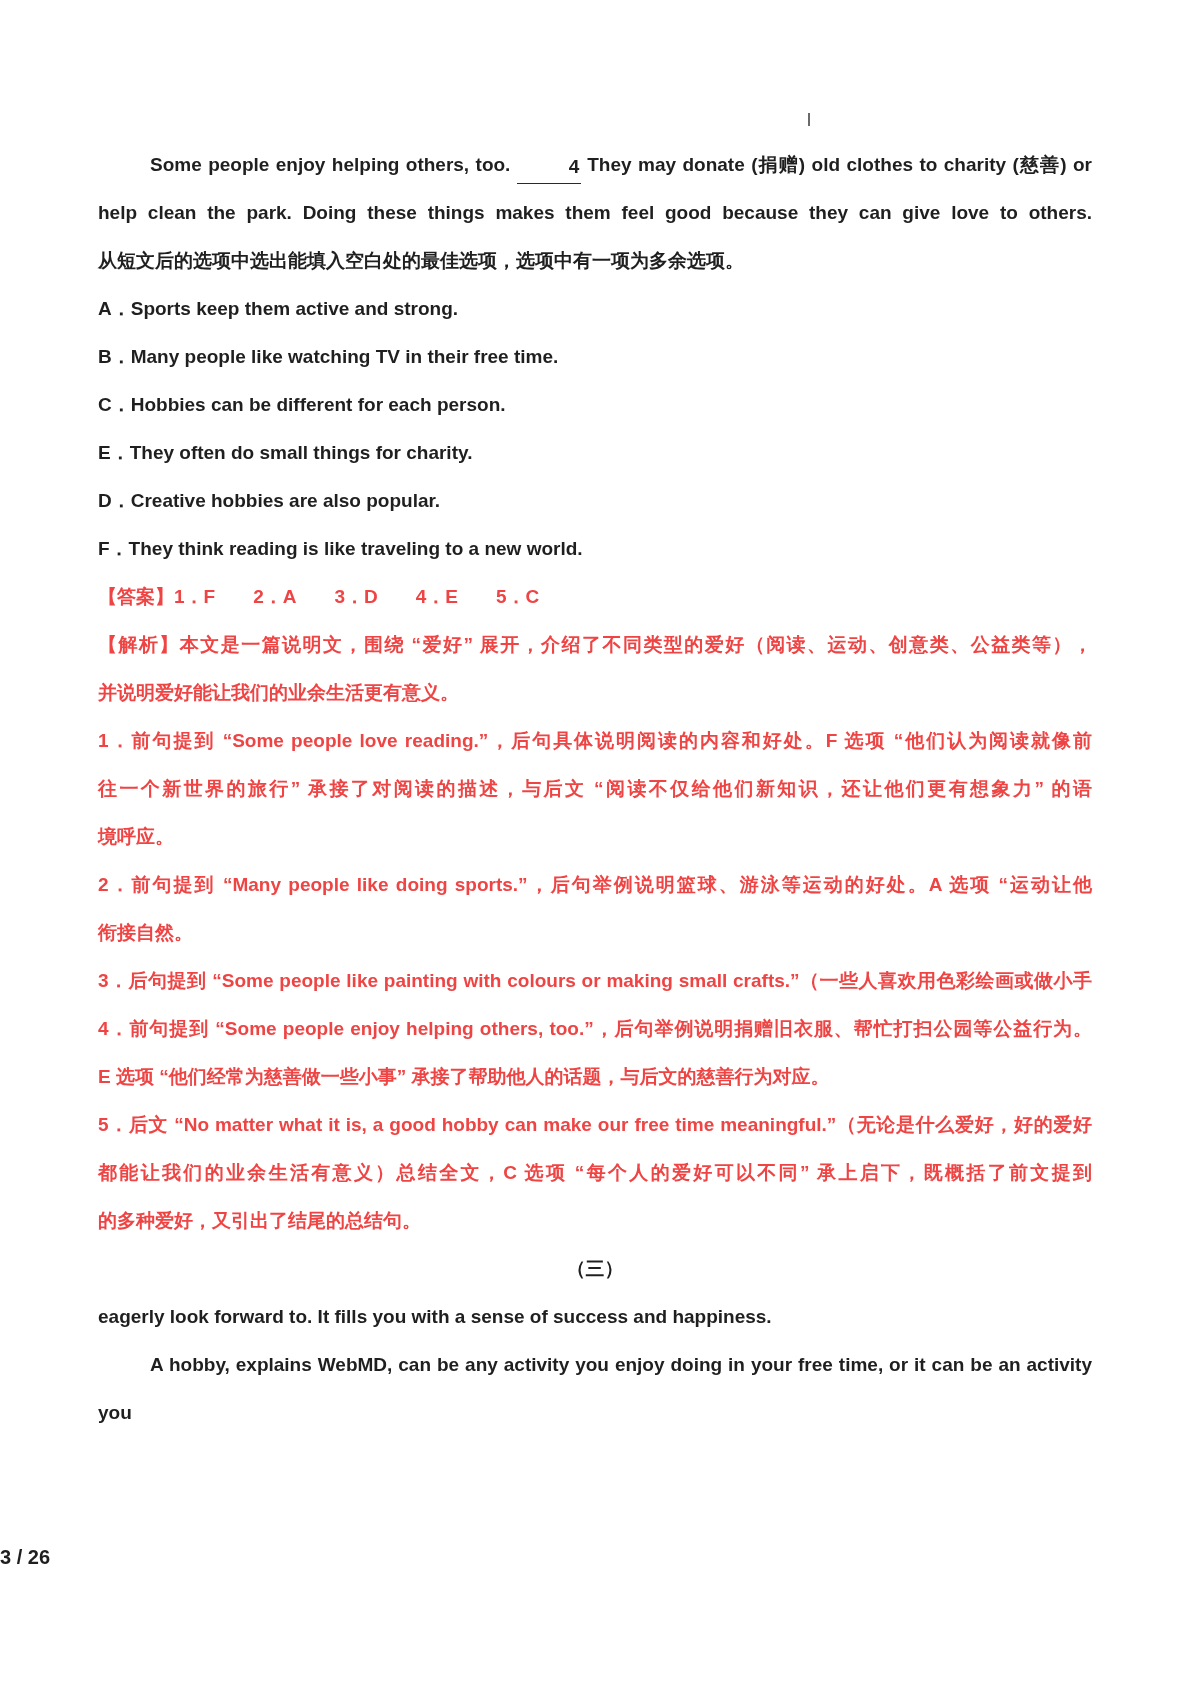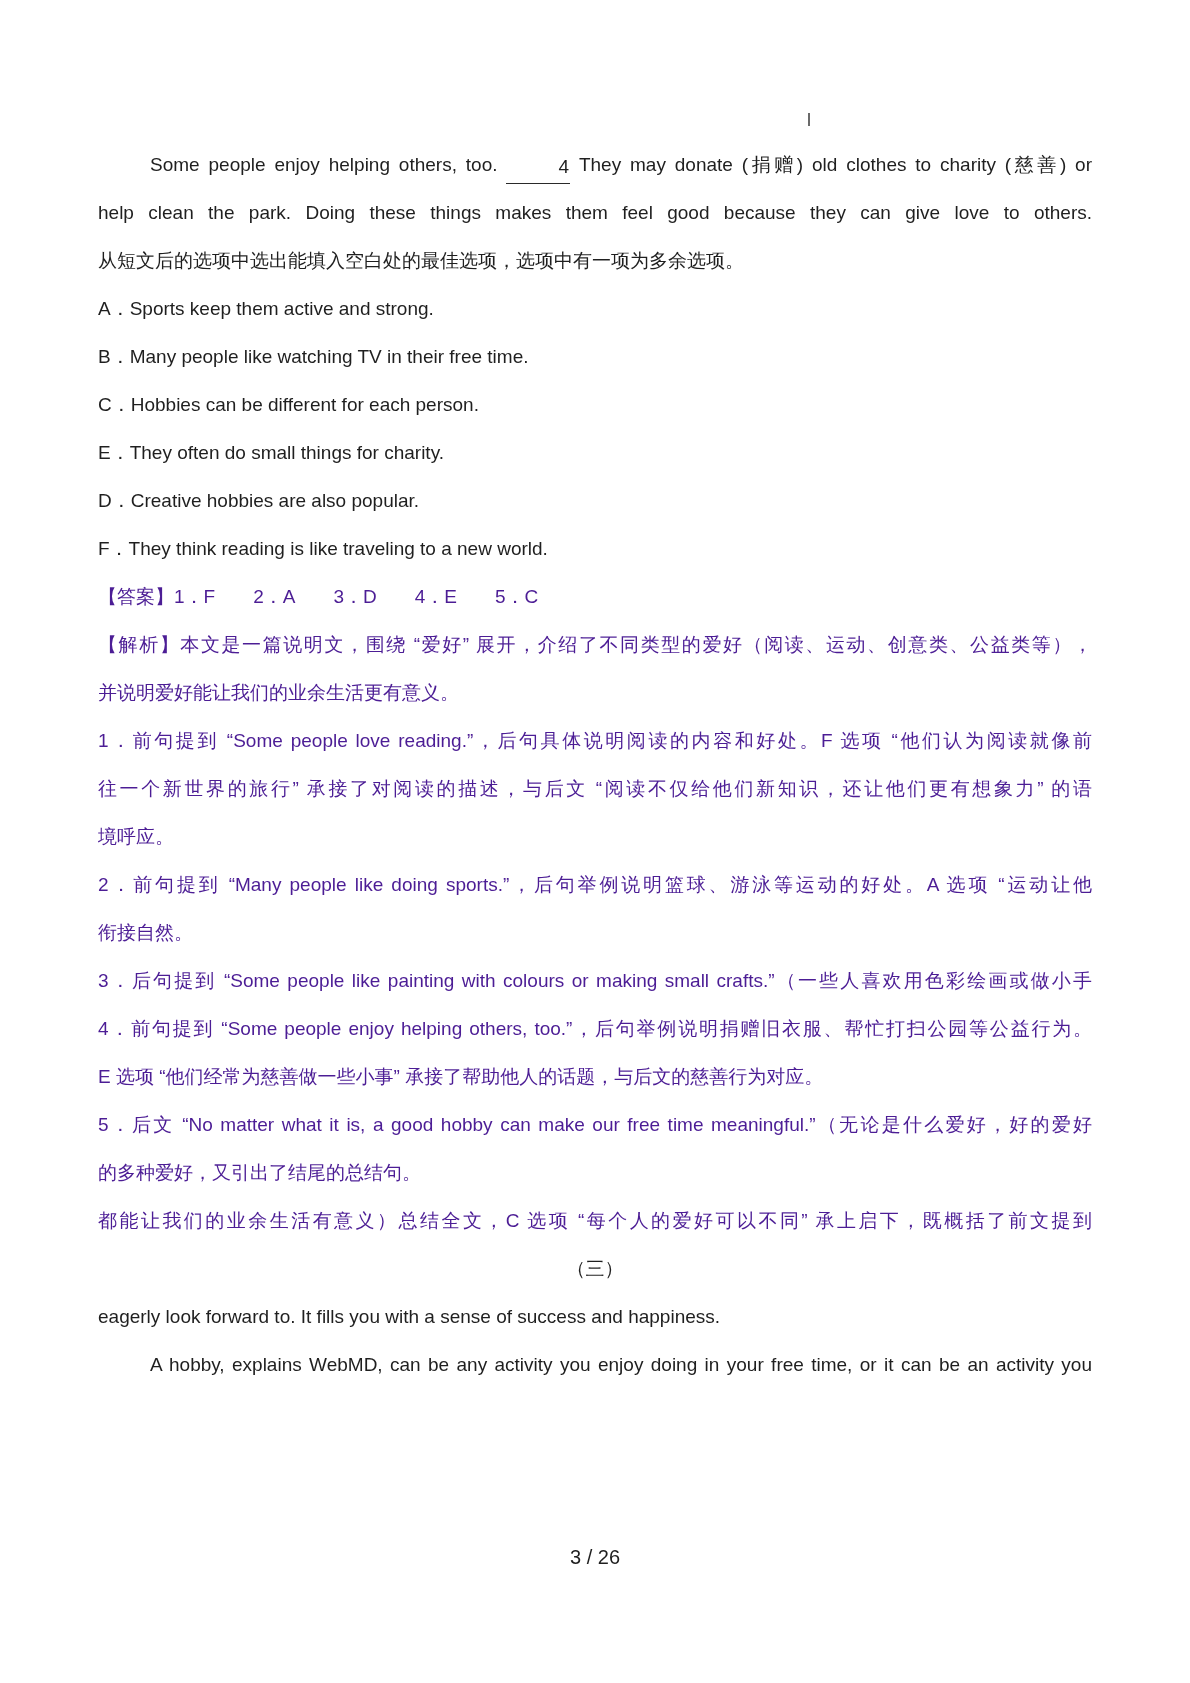--- a/index.html
+++ b/index.html
@@ -2,38 +2,38 @@
 <html><head>
 <meta charset="utf-8">
 <style>
   html,body{margin:0;padding:0;}
   body{
     width:1190px;height:1683px;background:#ffffff;position:relative;
     font-family:"Liberation Sans","DejaVu Sans",sans-serif;
     color:#1f1f1f;
   }
   .content{position:absolute;left:98px;right:98px;top:141px;}
-  .line{height:48px;line-height:48px;font-size:19px;}
+  .line{height:48px;line-height:48px;font-size:19px;font-weight:bold;}
   .jfull{text-align:justify;text-align-last:justify;}
   .ind{text-indent:52px;}
   .ind2{text-indent:56px;}
   .center{text-align:center;text-align-last:center;}
-  .red{color:#4c1d95;}
+  .red{color:#ef4444;}
   .blank{
     display:inline-block;width:64px;text-align:center;
     border-bottom:1.6px solid #2a2a2a;line-height:22px;height:27px;
     vertical-align:-2px;
   }
   .blank-num{font-size:19px;}
   .gap-after-blank{margin-left:16px;}
   .ans-item{margin-right:38px;}
   .ans-item:last-child{margin-right:0;}
   .footer{
-    position:absolute;left:0;right:0;top:1546px;text-align:center;
-    font-weight:normal;font-size:20px;color:#1f1f1f;
+    position:absolute;left:0;right:0;top:1546px;
+    font-weight:bold;font-size:20px;color:#1f1f1f;
   }
   .top-tick{position:absolute;left:808px;top:113px;width:2px;height:13px;background:#6a6a6a;}
 </style>
 </head>
 <body>
 
 <div class="top-tick"></div>
 
 <div class="content">
 
@@ -62,22 +62,22 @@
   <div class="line red">并说明爱好能让我们的业余生活更有意义。</div>
   <div class="line red jfull">1．前句提到 “Some people love reading.”，后句具体说明阅读的内容和好处。F 选项 “他们认为阅读就像前</div>
   <div class="line red jfull">往一个新世界的旅行” 承接了对阅读的描述，与后文 “阅读不仅给他们新知识，还让他们更有想象力” 的语</div>
   <div class="line red">境呼应。</div>
   <div class="line red jfull">2．前句提到 “Many people like doing sports.”，后句举例说明篮球、游泳等运动的好处。A 选项 “运动让他</div>
   <div class="line red">衔接自然。</div>
   <div class="line red jfull">3．后句提到 “Some people like painting with colours or making small crafts.”（一些人喜欢用色彩绘画或做小手</div>
   <div class="line red jfull">4．前句提到 “Some people enjoy helping others, too.”，后句举例说明捐赠旧衣服、帮忙打扫公园等公益行为。</div>
   <div class="line red">E 选项 “他们经常为慈善做一些小事” 承接了帮助他人的话题，与后文的慈善行为对应。</div>
   <div class="line red jfull">5．后文 “No matter what it is, a good hobby can make our free time meaningful.”（无论是什么爱好，好的爱好</div>
+  <div class="line red jfull">都能让我们的业余生活有意义）总结全文，C 选项 “每个人的爱好可以不同” 承上启下，既概括了前文提到</div>
   <div class="line red">的多种爱好，又引出了结尾的总结句。</div>
-  <div class="line red jfull">都能让我们的业余生活有意义）总结全文，C 选项 “每个人的爱好可以不同” 承上启下，既概括了前文提到</div>
 
   <div class="line center">（三）</div>
 
   <div class="line">eagerly look forward to. It fills you with a sense of success and happiness.</div>
   <div class="line jfull ind">A hobby, explains WebMD, can be any activity you enjoy doing in your free time, or it can be an activity you</div>
 
 </div>
 
 <div class="footer">3 / 26</div>
 

